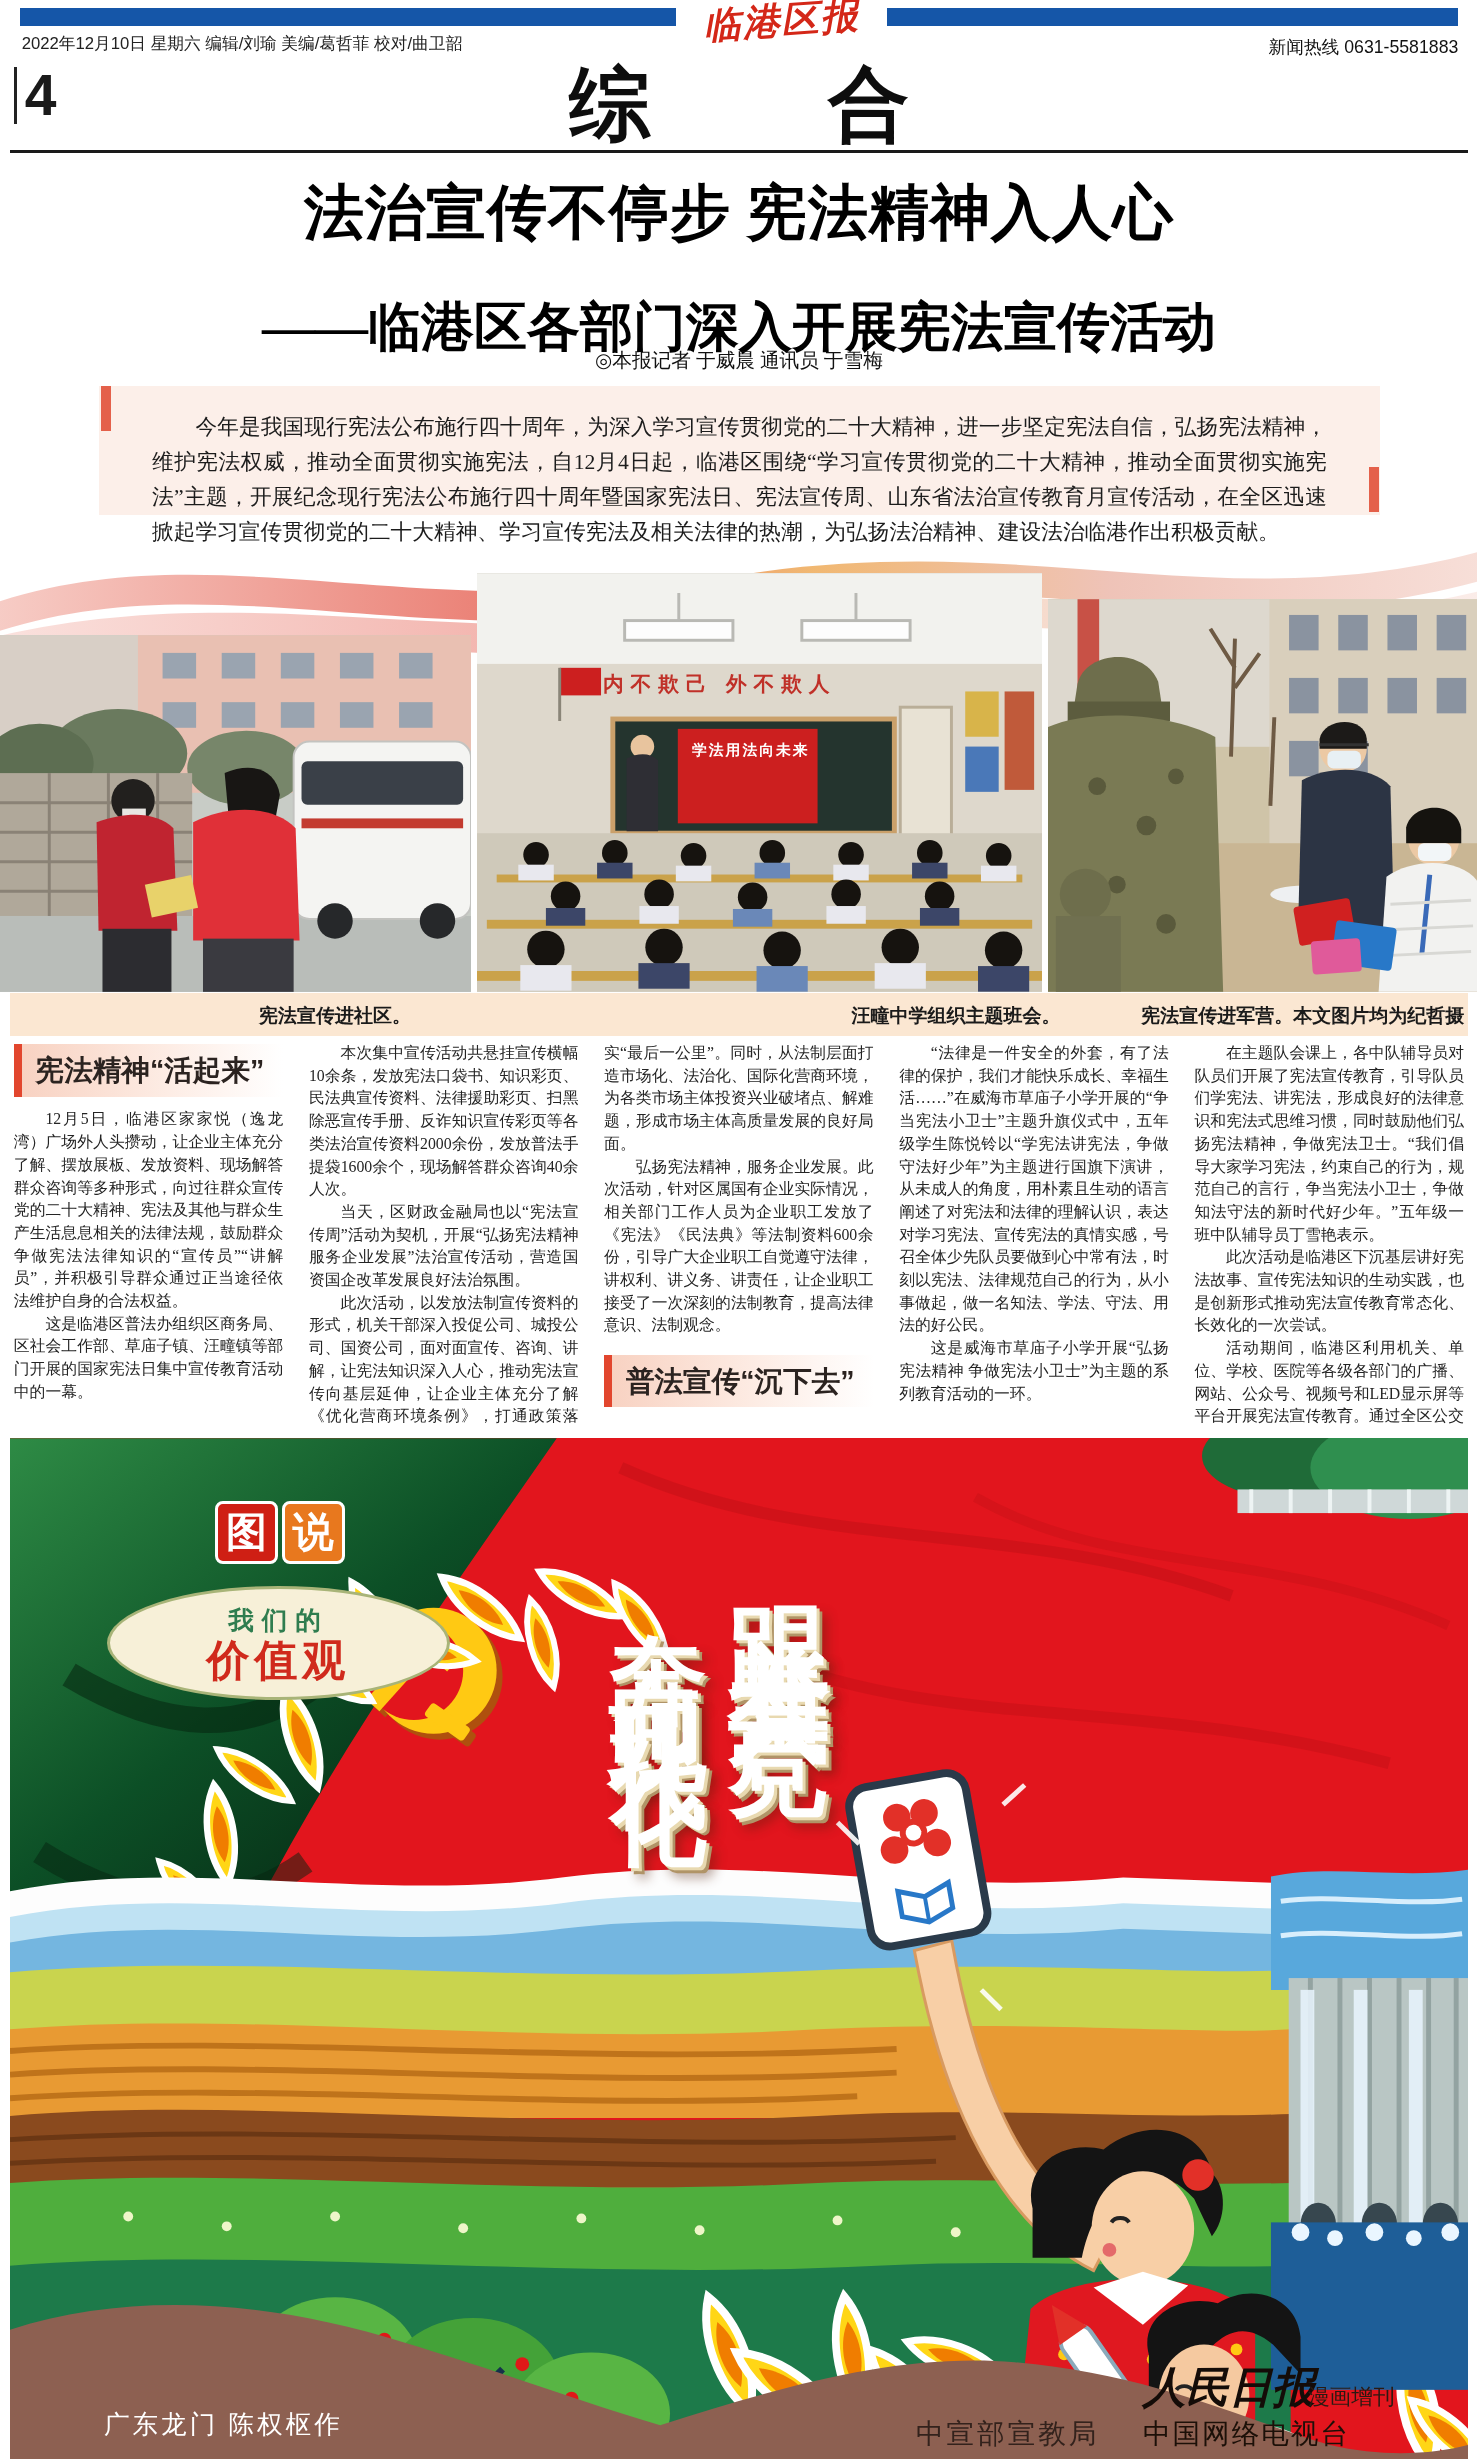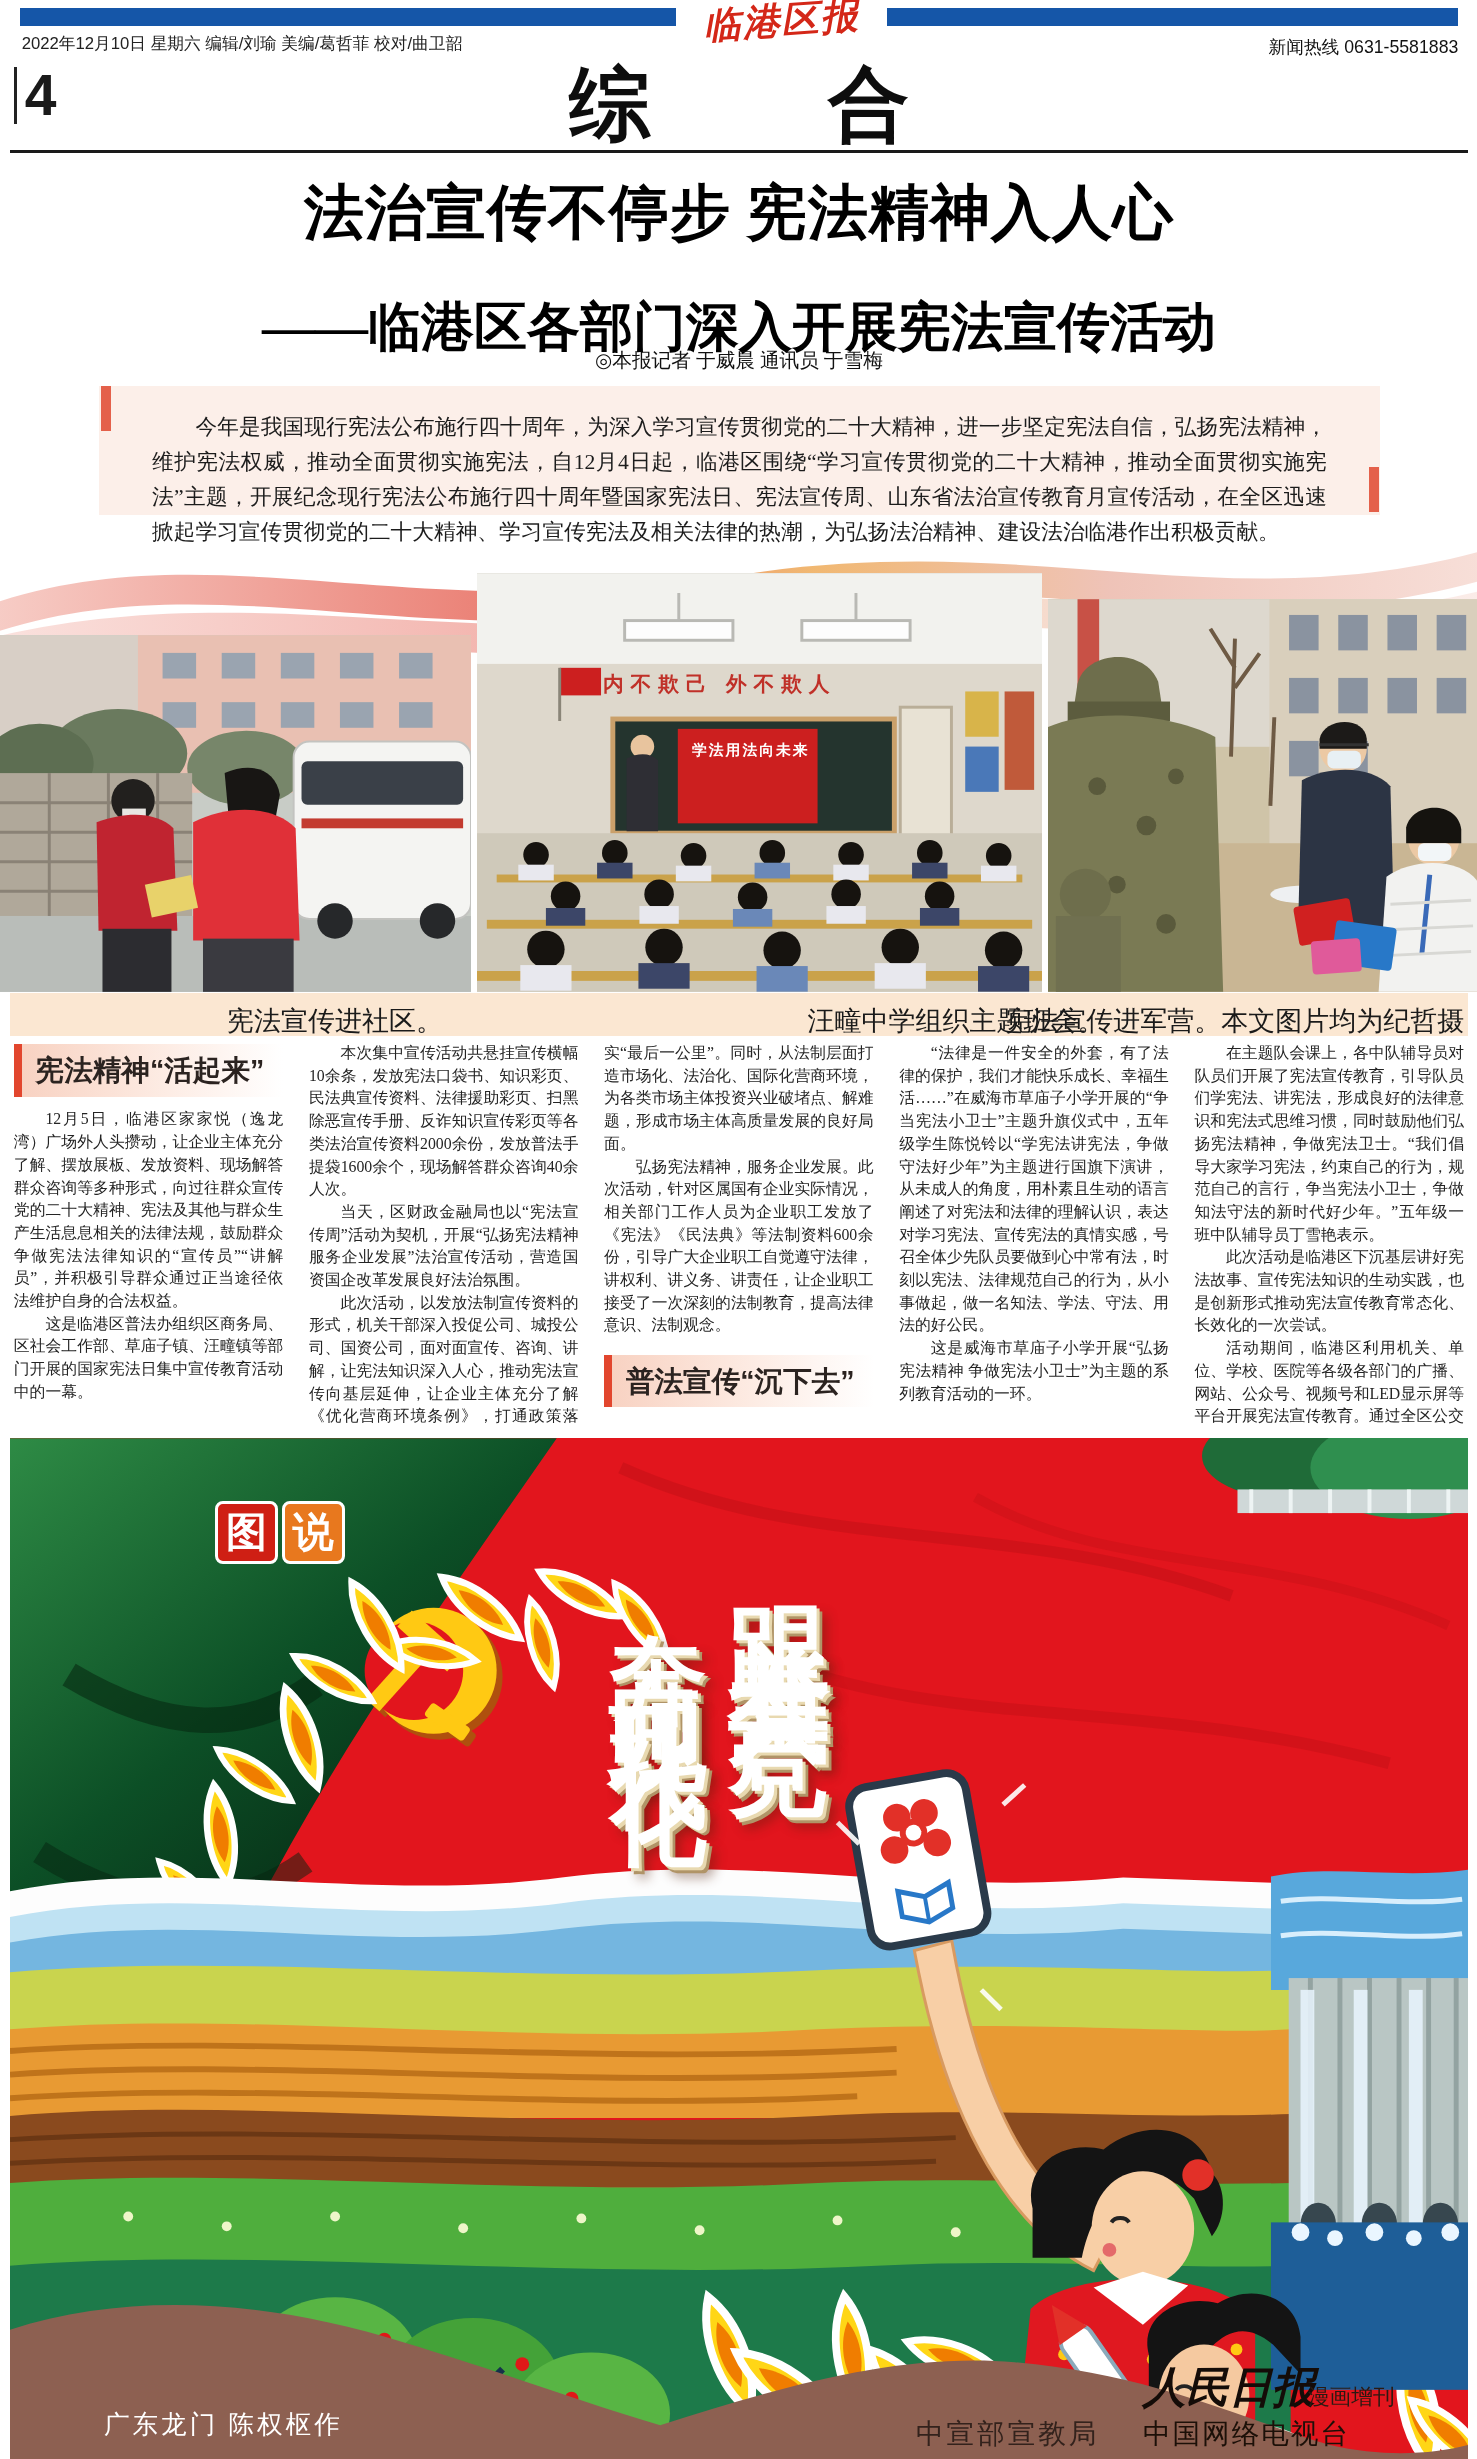--- a/index.html
+++ b/index.html
@@ -41,22 +41,22 @@
              text-indent:2em;color:#1c1c1c;}
   .lead-accent{position:absolute;width:9.9px;height:45px;background:#e4604a;}
   .lead-accent.tl{left:101px;top:386px;}
   .lead-accent.br{left:1369px;top:467px;}
 
   
   .wave{position:absolute;left:0;top:537px;width:1478px;height:163px;}
   .photo{position:absolute;overflow:hidden;background:#ccc;}
   .photo-overlay{position:absolute;font-family:"Liberation Sans",sans-serif;}
   .caption-strip{position:absolute;left:9.9px;right:9.9px;top:993px;height:43px;background:#fbe7d2;}
-  .caption{position:absolute;top:1003px;font-size:27px;color:#1a1a1a;
-           font-family:"Liberation Sans","DejaVu Sans",sans-serif;font-weight:400;}
+  .caption{position:absolute;top:1003px;font-size:19px;color:#1a1a1a;
+           font-family:"Liberation Sans","DejaVu Sans",sans-serif;font-weight:700;}
 
   
   .article{position:absolute;left:7.9px;top:1042px;width:1462px;height:392px;
            column-count:5;column-gap:25.6px;text-align:justify;overflow:hidden;
            font-size:15.8px;line-height:22.7px;color:#242424;box-sizing:border-box;padding:0 5.9px;}
   .article p{margin:0;text-indent:2em;}
   .art-h{break-inside:avoid;border-left:8.9px solid #e2462e;
          background:linear-gradient(90deg,#f8d2c2,#fdece4 55%,rgba(253,236,228,0));
          padding:9.9px 7.9px 9.9px 13.8px;margin:2px 0 11.8px 0;
          font-family:"Liberation Sans","DejaVu Sans",sans-serif;
@@ -566,20 +566,24 @@
         <path d="M1160,1014 L1212,1037 L1264,1012" stroke="#2f8f8f" stroke-width="8" fill="none"></path>
       </g>
 
       <path d="M0,905 C120,866 260,874 400,918 C500,948 572,976 660,1002 C780,964 900,928 1020,938 C1160,950 1258,998 1340,1022 C1392,1034 1442,1032 1480,1022 L1480,1037 L0,1037 Z" fill="#8d6051"></path>
     </svg>
 
     <div class="badge-tu">
       <span class="tu">图</span>
       <span class="shuo">说</span>
     </div>
+    <div class="badge-oval">
+      <div class="oval-l1">我们的</div>
+      <div class="oval-l2">价值观</div>
+    </div>
     <div class="slogan right">跟着共产党</div>
     <div class="slogan left">奔向现代化</div>
     <div class="poster-credit artist">广东龙门 陈权枢作</div>
     <div class="poster-credit credit-center">中宣部宣教局</div>
     <div class="poster-credit rmrb">人民日报</div>
     <div class="poster-credit rmrb-sub">漫画增刊</div>
     <div class="poster-credit cctv">中国网络电视台</div>
   </div>
 
 </div>

